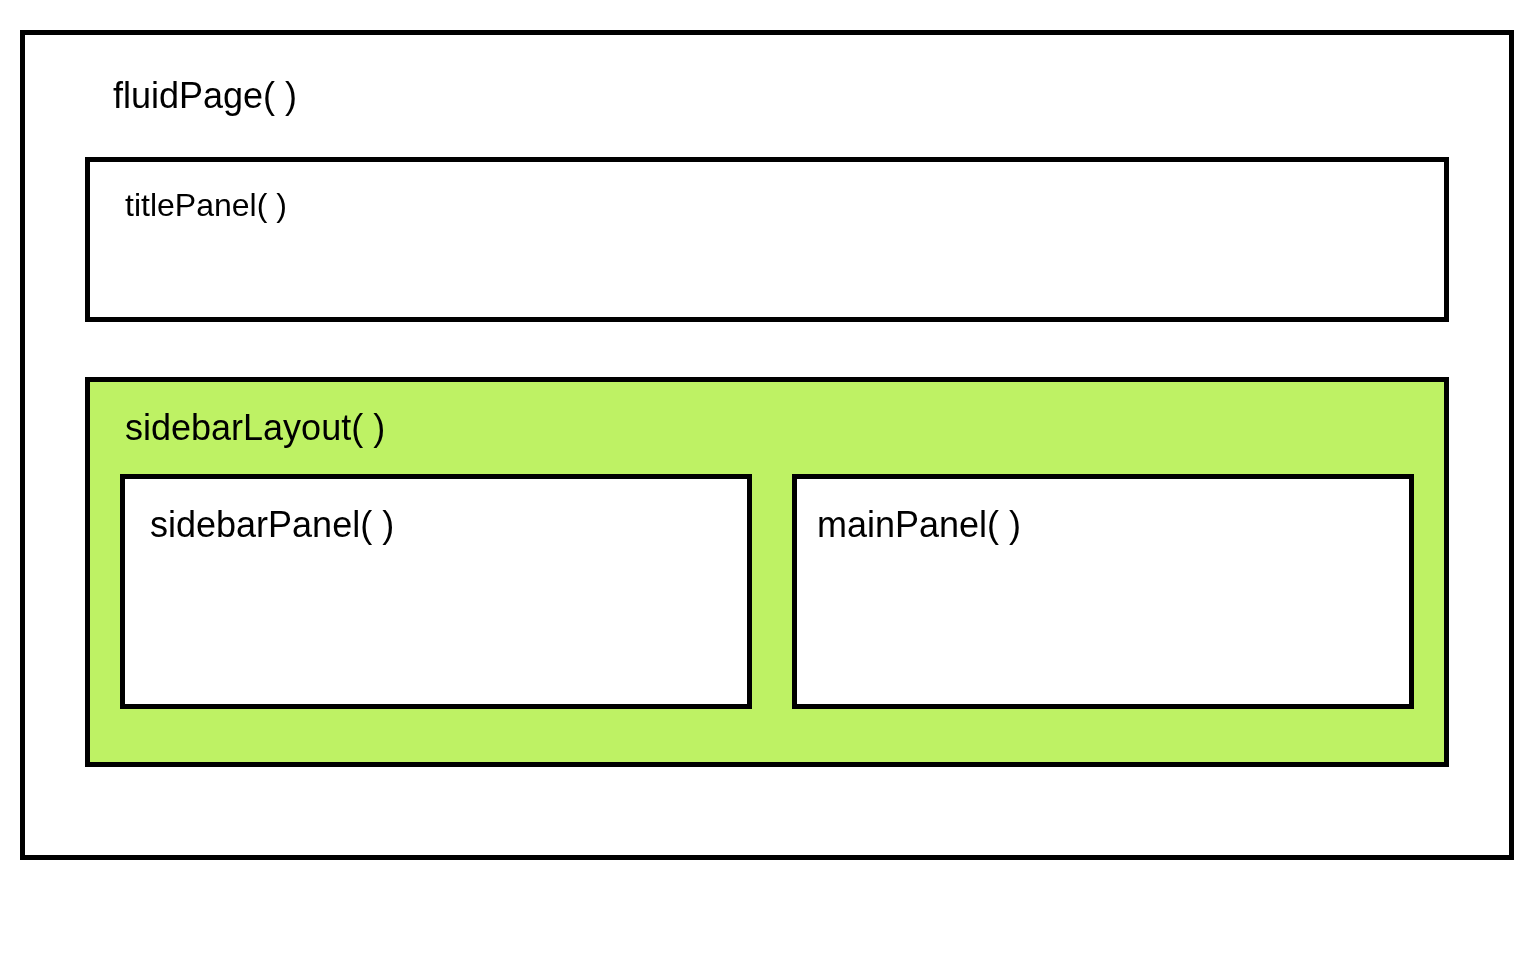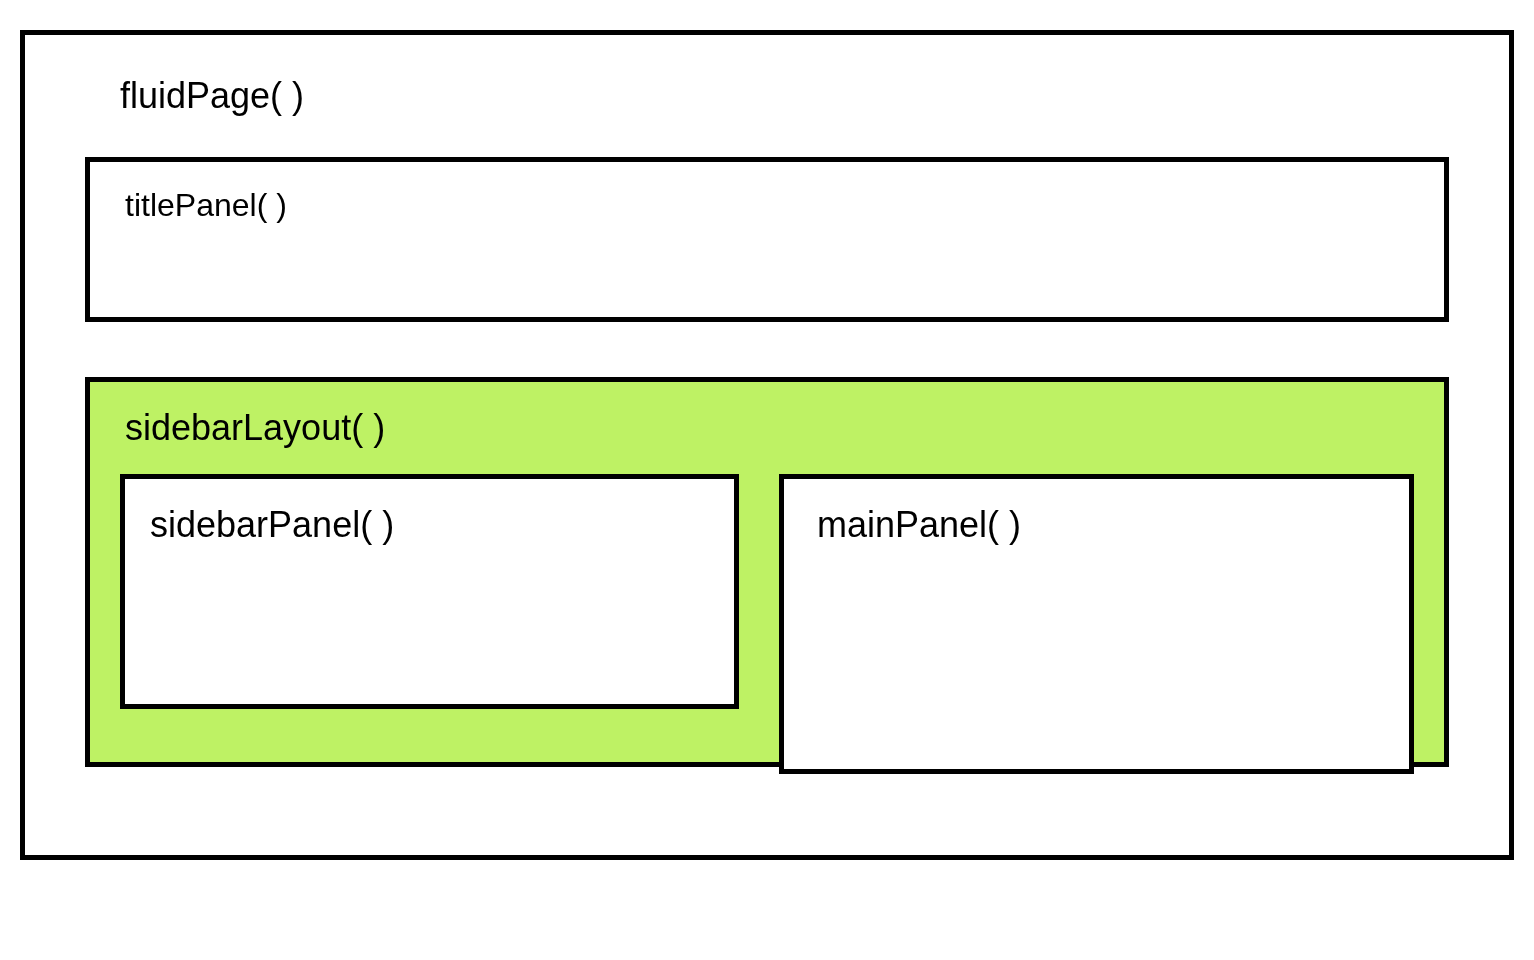--- a/index.html
+++ b/index.html
@@ -19,21 +19,21 @@
       width: 100%;
       height: 830px;
       padding: 30px 60px 30px 60px;
       background: #ffffff;
     }
     .outer-label {
       font-size: 36px;
       color: #000000;
       margin-bottom: 40px;
       margin-top: 10px;
-      margin-left: 35px;
+      margin-left: 28px;
     }
     .title-panel-box {
       border: 5px solid #000000;
       width: 100%;
       height: 165px;
       padding: 25px 30px;
       margin-bottom: 55px;
       background: #ffffff;
     }
     .title-panel-label {
@@ -67,22 +67,22 @@
       padding: 25px 25px;
       background: #ffffff;
     }
     .sidebar-panel-label {
       font-size: 36px;
       color: #000000;
     }
     .main-panel-box {
       border: 5px solid #000000;
       flex: 1;
-      height: 300px;
-      padding: 25px 33px;
+      height: 235px;
+      padding: 25px 20px;
       background: #ffffff;
     }
     .main-panel-label {
       font-size: 36px;
       color: #000000;
     }
   </style>
 </head>
 <body>
 

